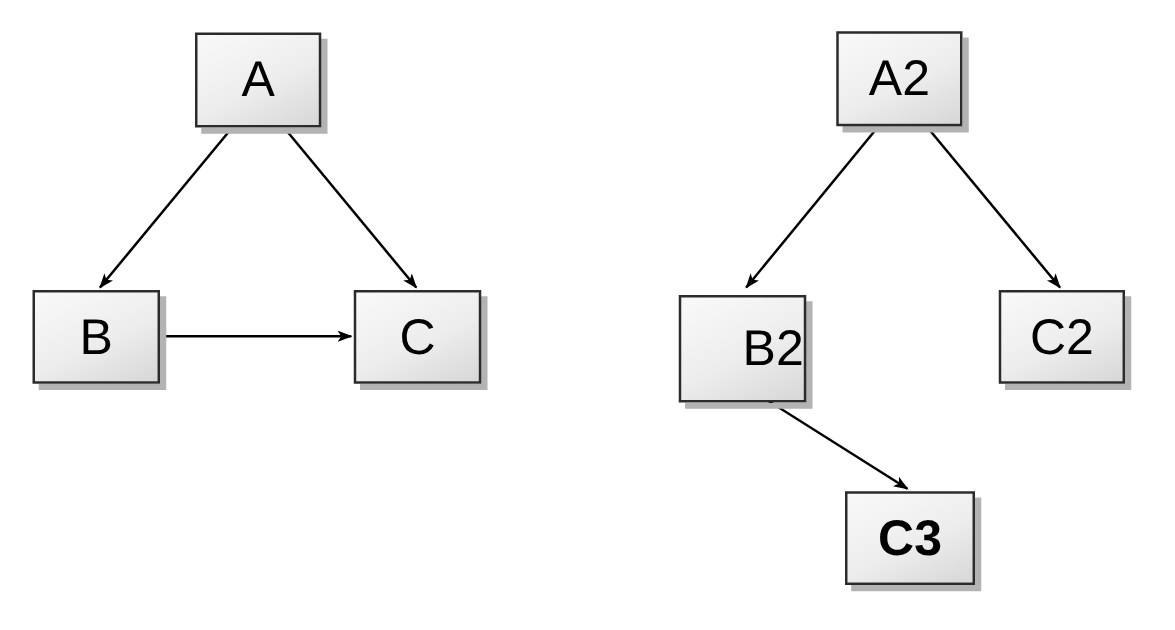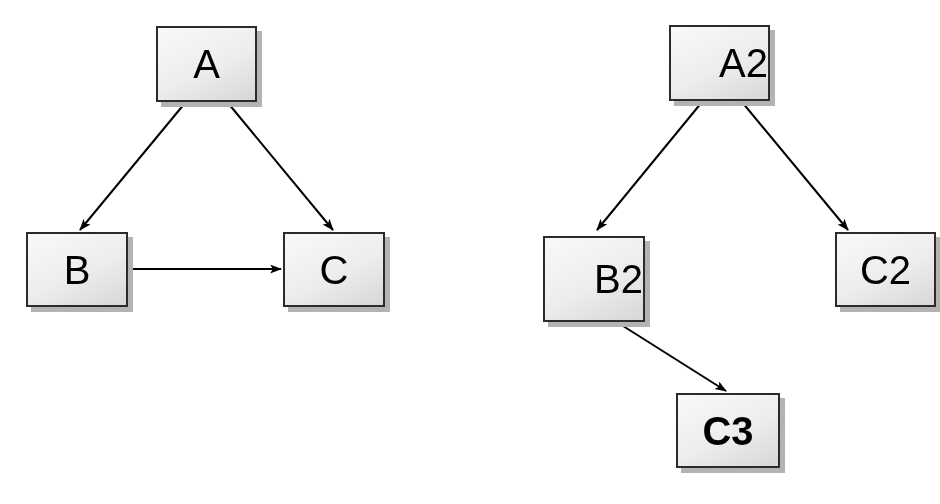--- a/index.html
+++ b/index.html
@@ -59,26 +59,26 @@
   <div id="nodes-layer">
       <div class="node" style="left: 156px; top: 26px; width: 101px; height: 76px; border-color: rgb(43, 43, 43); box-shadow: rgb(179, 179, 179) 5px 5px 0px 0px;">
         <span class="node-label" style="color: rgb(0, 0, 0);">A</span>
       </div>
       <div class="node" style="left: 26px; top: 232px; width: 102px; height: 75px; border-color: rgb(43, 43, 43); box-shadow: rgb(179, 179, 179) 5px 5px 0px 0px;">
         <span class="node-label" style="color: rgb(0, 0, 0);">B</span>
       </div>
       <div class="node" style="left: 283px; top: 232px; width: 102px; height: 75px; border-color: rgb(43, 43, 43); box-shadow: rgb(179, 179, 179) 5px 5px 0px 0px;">
         <span class="node-label" style="color: rgb(0, 0, 0);">C</span>
       </div>
-      <div class="node" style="left: 669px; top: 25px; width: 101px; height: 76px; border-color: rgb(43, 43, 43); box-shadow: rgb(179, 179, 179) 5px 5px 0px 0px; justify-content: flex-end;">
+      <div class="node" style="left: 669px; top: 25px; width: 101px; height: 76px; border-color: rgb(43, 43, 43); box-shadow: rgb(179, 179, 179) 5px 5px 0px 0px;">
         <span class="node-label" style="color: rgb(0, 0, 0);">A2</span>
       </div>
       <div class="node" style="left: 543px; top: 236px; width: 102px; height: 86px; border-color: rgb(43, 43, 43); box-shadow: rgb(179, 179, 179) 5px 5px 0px 0px; justify-content: flex-end;">
         <span class="node-label" style="color: rgb(0, 0, 0);">B2</span>
       </div>
-      <div class="node" style="left: 799px; top: 232px; width: 101px; height: 75px; border-color: rgb(43, 43, 43); box-shadow: rgb(179, 179, 179) 5px 5px 0px 0px; margin-left: 36px;">
+      <div class="node" style="left: 799px; top: 232px; width: 101px; height: 75px; border-color: rgb(43, 43, 43); box-shadow: rgb(179, 179, 179) 5px 5px 0px 0px;">
         <span class="node-label" style="color: rgb(0, 0, 0);">C2</span>
       </div>
       <div class="node" style="left: 676px; top: 393px; width: 104px; height: 75px; border-color: rgb(43, 43, 43); box-shadow: rgb(179, 179, 179) 5px 5px 0px 0px; font-weight: bold;">
         <span class="node-label" style="color: rgb(0, 0, 0);">C3</span>
       </div>
     </div>
 </div>
 
 </body></html>

